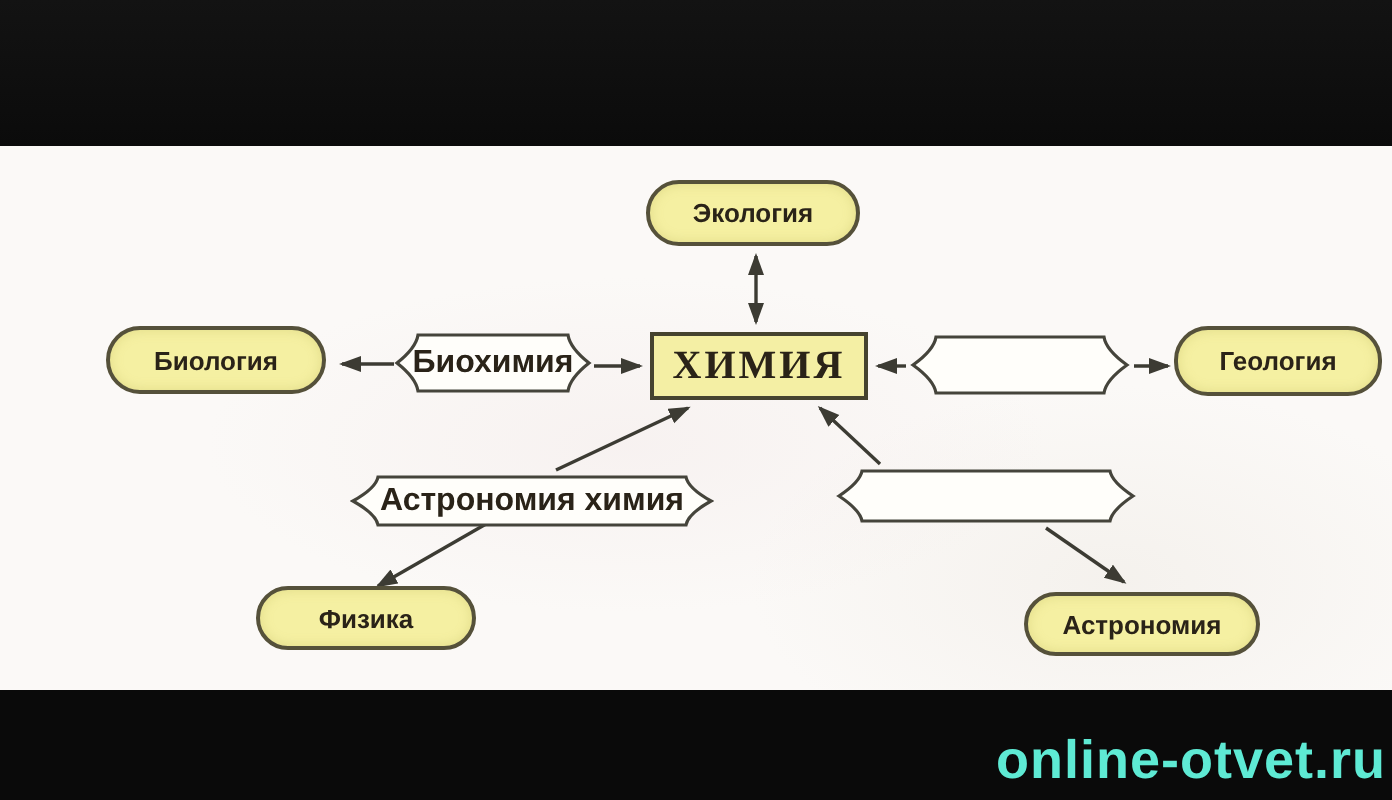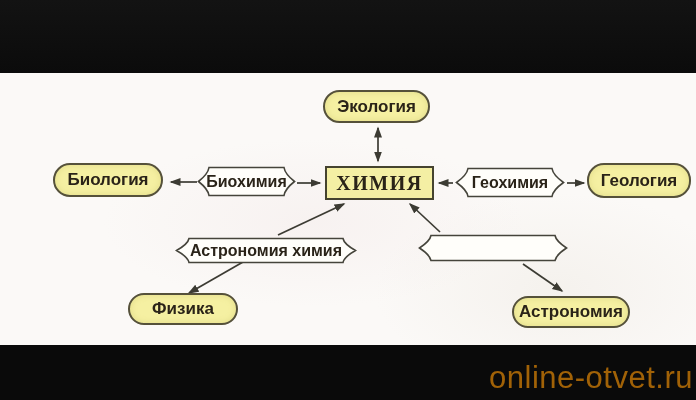--- a/index.html
+++ b/index.html
@@ -6,36 +6,36 @@
   #stage{
     position:relative;width:696px;height:400px;overflow:hidden;
     font-family:"Liberation Sans","DejaVu Sans",sans-serif;
     background:#fbf9f7;
   }
   .bar{position:absolute;left:0;width:696px;background:#0d0d0d;}
   #bar-top{top:0;height:73px;background:linear-gradient(180deg,#131313,#0b0b0b);}
   #bar-bottom{top:345px;height:55px;background:#0a0a0a;}
   #watermark{
     position:absolute;right:3px;bottom:4px;
-    color:#a16207;font-size:31px;font-weight:normal;letter-spacing:.5px;
+    color:#5eead4;font-size:27px;font-weight:bold;letter-spacing:.5px;
   }
   #canvas{
     position:absolute;left:0;top:73px;width:696px;height:272px;
     background:
       radial-gradient(ellipse 300px 120px at 45% 55%, rgba(240,228,228,.35), rgba(0,0,0,0) 70%),
       radial-gradient(ellipse 260px 140px at 80% 80%, rgba(235,230,222,.4), rgba(0,0,0,0) 70%),
       #fbf9f7;
   }
   .node{
     position:absolute;display:flex;align-items:center;justify-content:center;
     color:#2a2318;font-weight:bold;box-sizing:border-box;
   }
   .pill{
     background:#f5f0a2;border:2px solid #55513a;border-radius:17px;
-    font-size:17px;
+    font-size:13px;
     box-shadow:inset 0 0 6px rgba(190,180,90,.35);
     text-align:right;
   }
   .rectnode{
     background:#f4efa4;border:2px solid #45432f;
     font-size:20px;letter-spacing:1.5px;font-family:Liberation Serif, serif;
   }
   .banner{background:transparent;font-size:16px;}
   .banner svg{position:absolute;left:0;top:0;width:100%;height:100%;}
   .banner .lbl{position:relative;z-index:1;}
@@ -84,21 +84,20 @@
       <svg viewBox="0 0 99 31" preserveAspectRatio="none">
         <path class="bshape" d="M12,1.5 L87,1.5 Q88,8 97.5,15.5 Q88,23 87,29.5 L12,29.5 Q11,23 1.5,15.5 Q11,8 12,1.5 Z"></path>
       </svg>
       <span class="lbl">Биохимия</span>
     </div>
 
     <div class="node banner" style="left:455px;top:94px;width:110px;height:31px;">
       <svg viewBox="0 0 110 31" preserveAspectRatio="none">
         <path class="bshape" d="M13,1.5 L97,1.5 Q98,8 108.5,15.5 Q98,23 97,29.5 L13,29.5 Q12,23 1.5,15.5 Q12,8 13,1.5 Z"></path>
       </svg>
-      <span class="lbl">Геохимия</span>
     </div>
 
     <div class="node pill" style="left:587px;top:90px;width:104px;height:35px;">
       <span class="lbl">Геология</span>
     </div>
 
     <div class="node banner" style="left:175px;top:164px;width:182px;height:27px;">
       <svg viewBox="0 0 182 27" preserveAspectRatio="none">
         <path class="bshape" d="M14,1.5 L168,1.5 Q169,7 180.5,13.5 Q169,20 168,25.5 L14,25.5 Q13,20 1.5,13.5 Q13,7 14,1.5 Z"></path>
       </svg>

